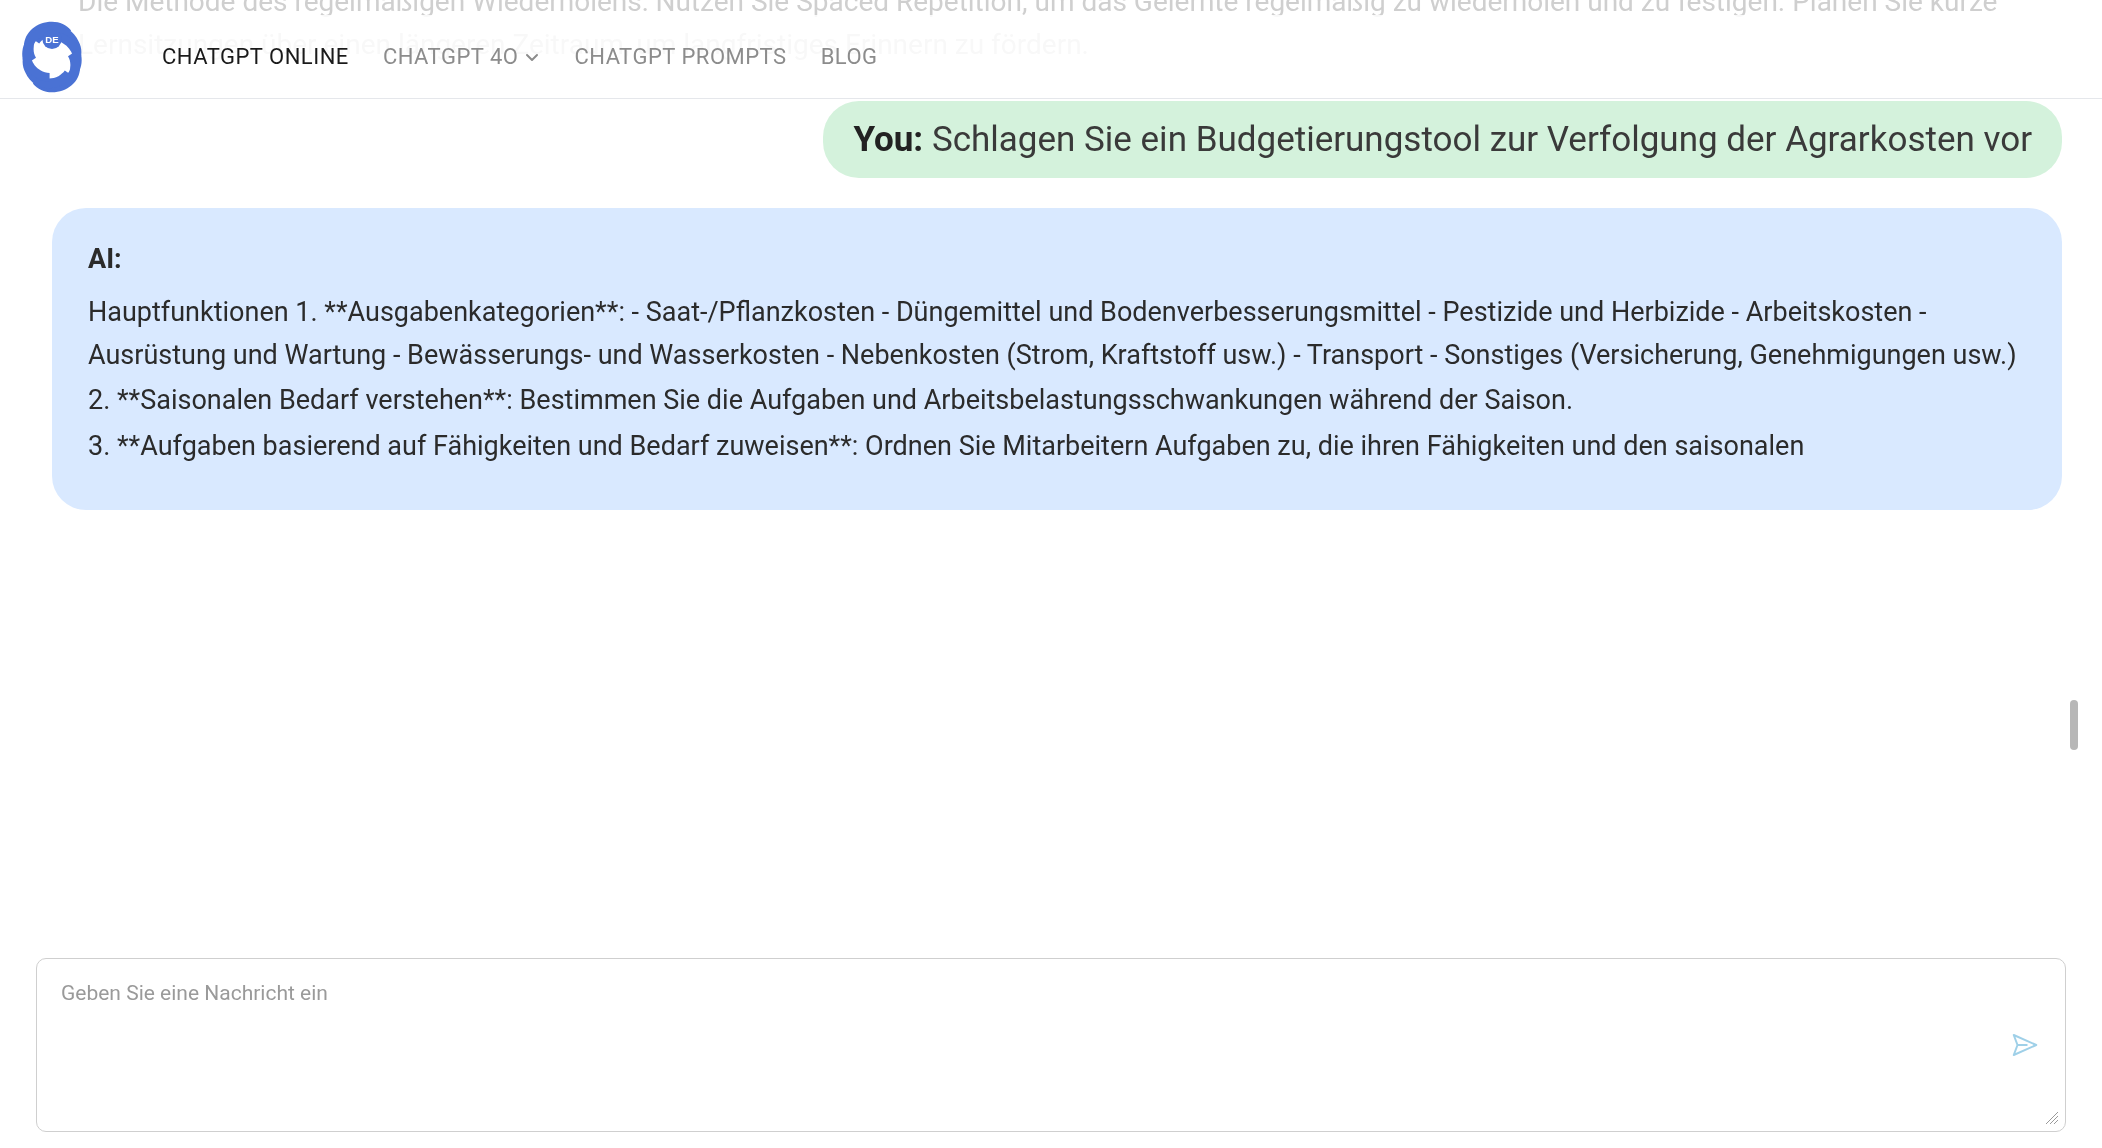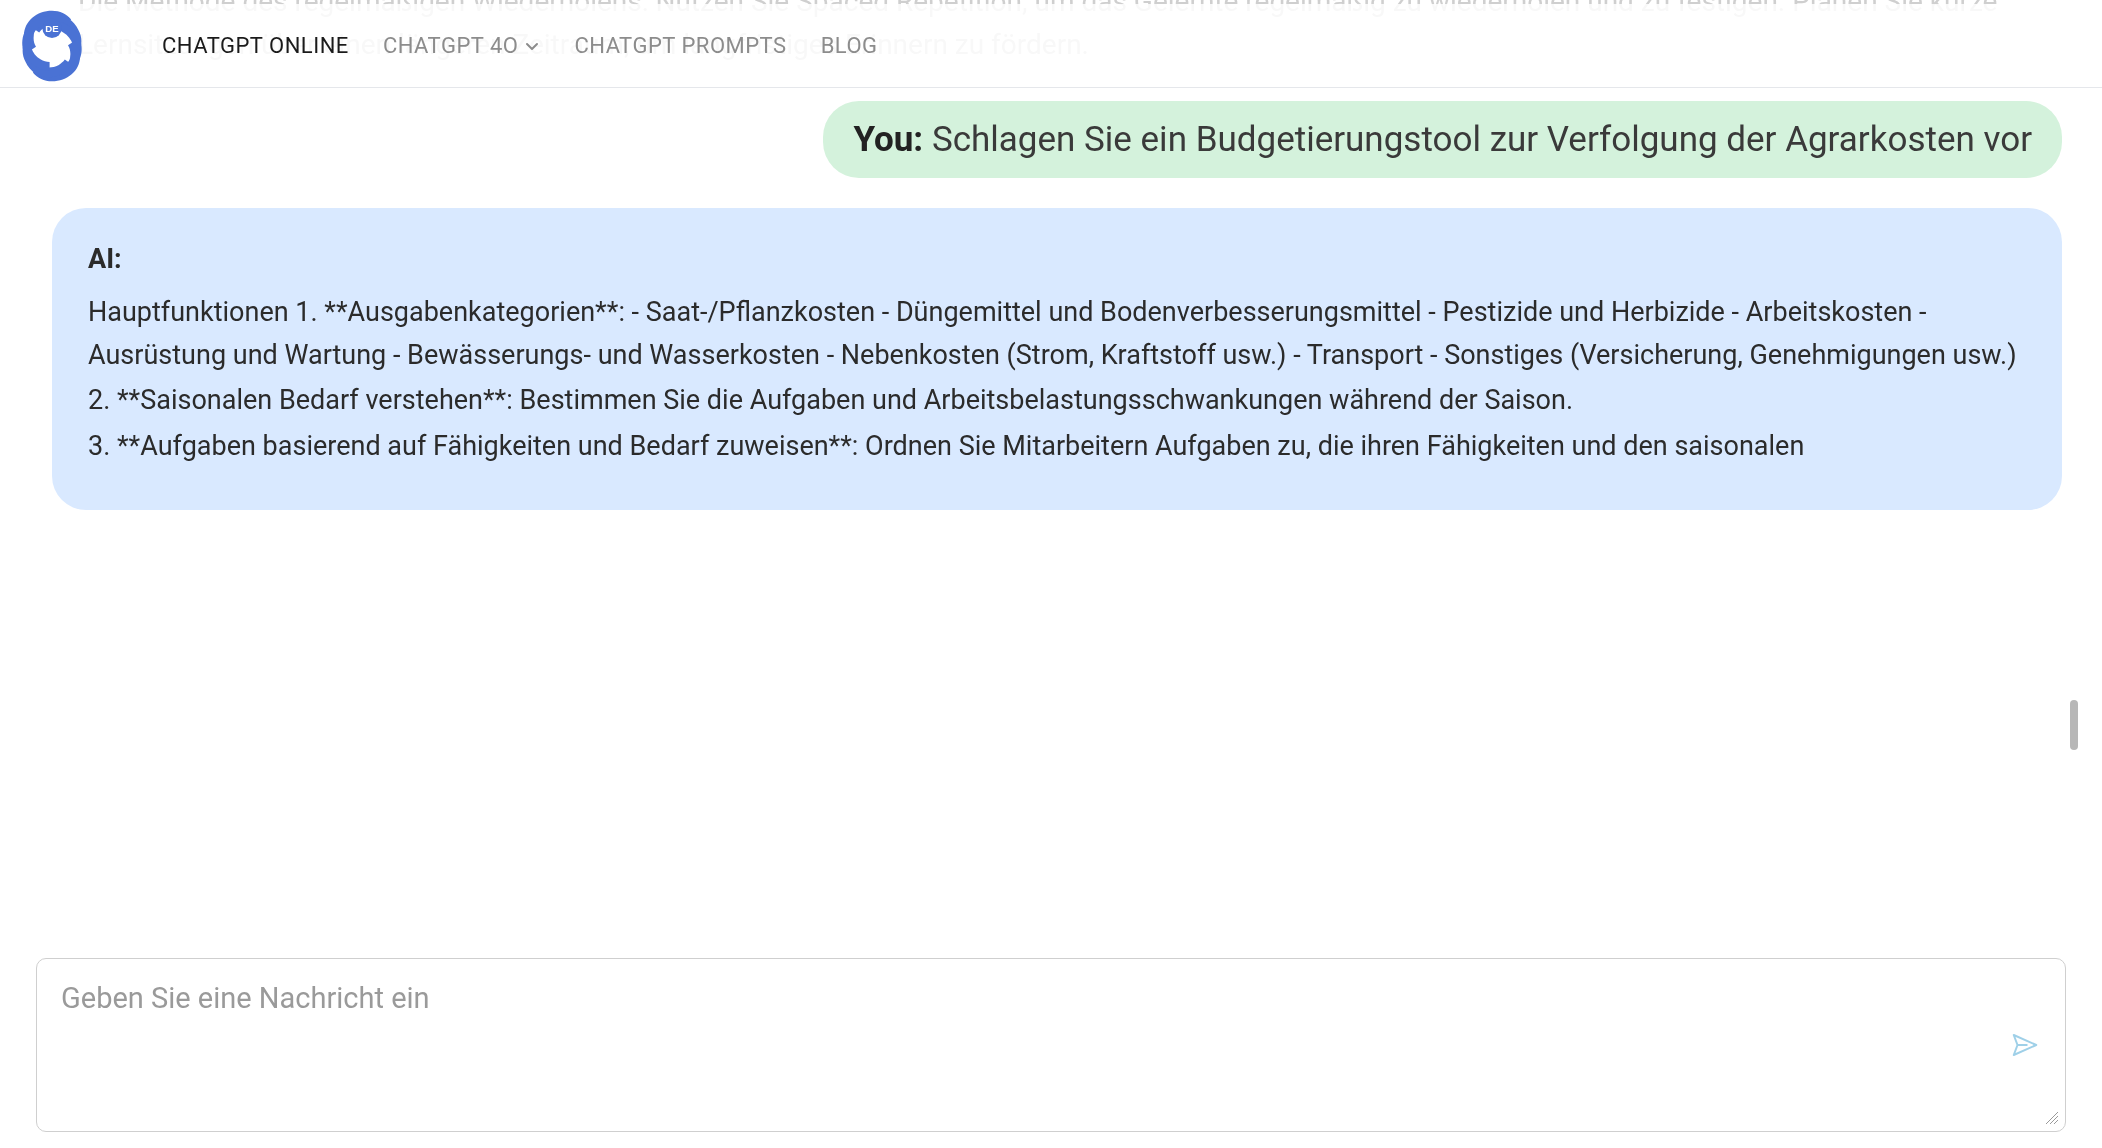--- a/index.html
+++ b/index.html
@@ -7,21 +7,21 @@
   body {
     font-family: -apple-system, BlinkMacSystemFont, "Segoe UI", Roboto, Helvetica, Arial, sans-serif;
     background: #ffffff;
     color: #222;
     overflow: hidden;
   }
 
   
   .header {
     position: fixed;
-    top: 4px; left: 0; right: 0;
+    top: 15px; left: 0; right: 0;
     height: 84px;
     display: flex;
     align-items: center;
     border-bottom: 1px solid #e5e7eb;
     background: rgba(255,255,255,0.85);
     z-index: 100;
     padding: 0 12px;
   }
   .logo {
     width: 80px; height: 80px;
@@ -114,21 +114,21 @@
     left: 36px; right: 36px;
     bottom: 16px;
     height: 174px;
   }
   .input {
     width: 100%;
     height: 100%;
     border: 1px solid #cfcfcf;
     border-radius: 10px;
     padding: 22px 60px 22px 24px;
-    font-size: 29px;
+    font-size: 21px;
     font-family: inherit;
     color: #333;
     resize: none;
   }
   .input::placeholder { color: #9a9a9a; }
   .send-btn {
     position: absolute;
     right: 24px;
     top: 70px;
     width: 34px; height: 34px;

